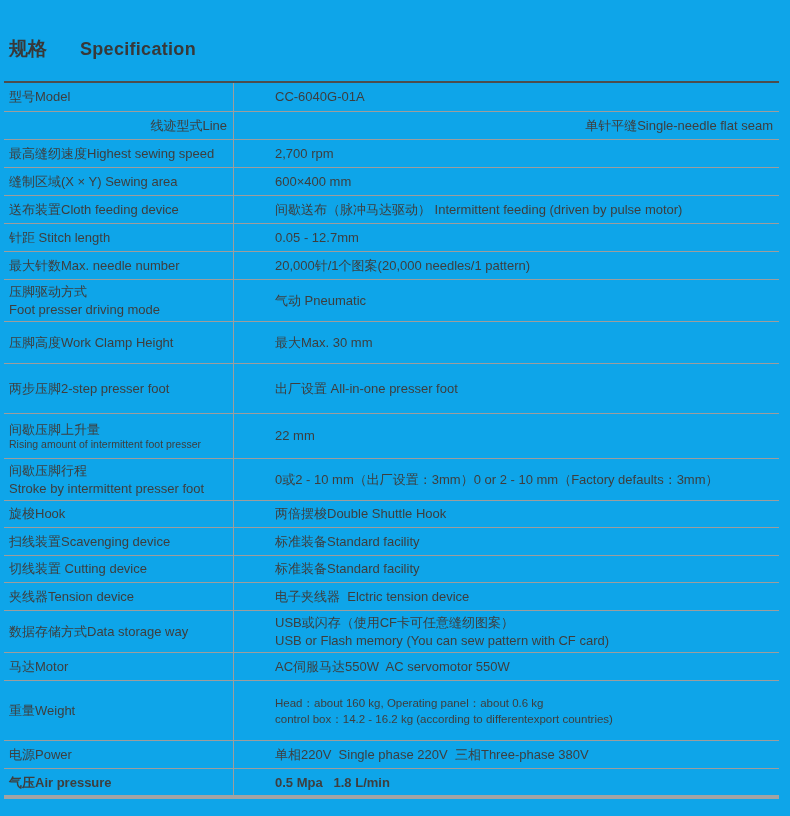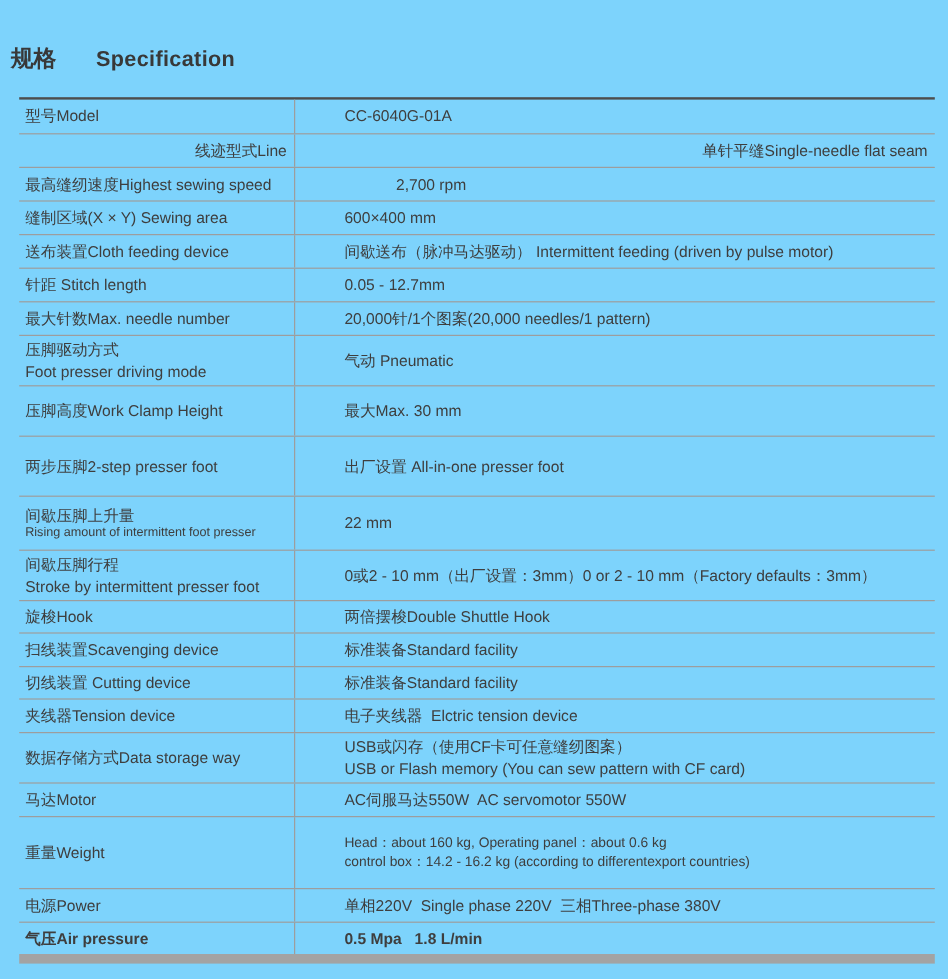--- a/index.html
+++ b/index.html
@@ -1,20 +1,20 @@
 <!DOCTYPE html>
 <html><head>
 <meta charset="utf-8">
 <style>
   html, body { margin: 0; padding: 0; background: #ffffff; }
   .page {
     width: 790px;
     height: 816px;
     box-sizing: border-box;
-    background: #7dd3fc;
+    background: #0ea5e9;
     font-family: "Liberation Sans", "DejaVu Sans", sans-serif;
     color: #3e3e3e;
     overflow: hidden;
   }
   .title {
     display: flex;
     align-items: baseline;
     gap: 33px;
     padding: 36px 0 0 9px;
     height: 26px;
@@ -24,23 +24,23 @@
     font-weight: bold;
     color: #383838;
   }
   .title-en {
     font-size: 18px;
     font-weight: bold;
     color: #383838;
     letter-spacing: 0.3px;
   }
   .spec-table {
-    margin: 19px 11px 0 16px;
+    margin: 19px 11px 0 4px;
     border-top: 2px solid #4d4d4d;
-    border-bottom: 8px solid #a3a3a3;
+    border-bottom: 4px solid #a3a3a3;
   }
   .row {
     display: flex;
     box-sizing: border-box;
     border-bottom: 1px solid #9d9d9d;
   }
   .row:last-child { border-bottom: none; font-weight: bold; }
   .cell {
     display: flex;
     flex-direction: column;
@@ -84,21 +84,21 @@
         </div>
       </div>
       <div class="row" style="min-height: 28px; text-align: right;">
         <div class="cell label-cell">
           <div class="line">线迹型式Line</div>
         </div>
         <div class="cell value-cell">
           <div class="line">单针平缝Single-needle flat seam</div>
         </div>
       </div>
-      <div class="row" style="min-height: 28px; gap: 43px;">
+      <div class="row" style="min-height: 28px;">
         <div class="cell label-cell">
           <div class="line">最高缝纫速度Highest sewing speed</div>
         </div>
         <div class="cell value-cell">
           <div class="line">2,700 rpm</div>
         </div>
       </div>
       <div class="row" style="min-height: 28px;">
         <div class="cell label-cell">
           <div class="line">缝制区域(X × Y) Sewing area</div>

